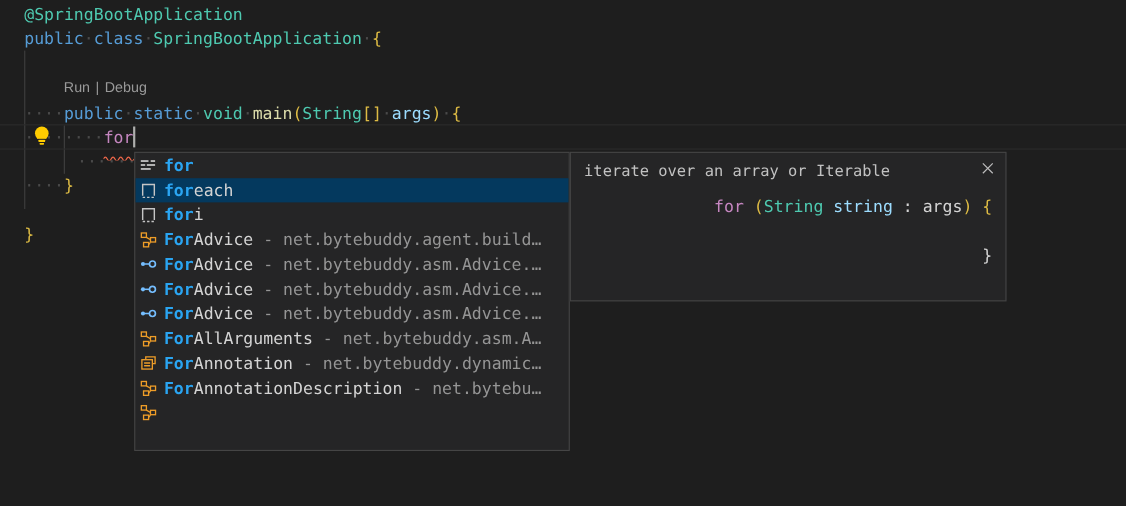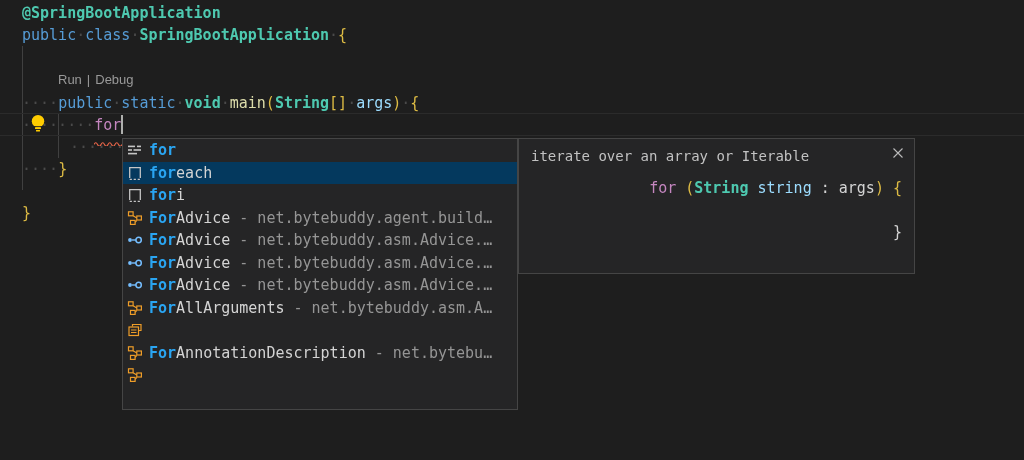--- a/index.html
+++ b/index.html
@@ -17,21 +17,21 @@
     position:relative;width:1024px;height:460px;overflow:hidden;
     background:var(--editor-bg);
     font-family:"DejaVu Sans Mono","Liberation Mono",monospace;
   }
   
   .codeline{
     position:absolute;left:22px;height:22px;line-height:22px;
     font-size:15px;white-space:pre;letter-spacing:0;
   }
   .tk-kw{color:var(--keyword);}
-  .tk-type{color:var(--type);font-weight:bold;}
+  .tk-type{color:var(--type);}
   .tk-method{color:var(--method);}
   .tk-var{color:var(--variable);}
   .tk-plain{color:var(--text);}
   .tk-ctrl{color:var(--control);}
   .tk-bracket{color:var(--bracket);}
   .tk-ws{color:var(--whitespace-dot);}
   #codelens{
     position:absolute;left:58px;top:71px;height:18px;line-height:18px;
     font-family:"Liberation Sans","DejaVu Sans",sans-serif;
     font-size:13px;color:var(--codelens);
@@ -217,20 +217,21 @@
       <div class="sg-row">
         <span class="sg-icon" style="color: var(--icon-orange);">
           <svg viewBox="0 0 16 16">
             <g fill="none" stroke="currentColor" stroke-width="1.2">
               <path d="M5.5 4.5 V2.5 H14 V8.5 H12"></path>
               <rect x="2" y="5" width="9.5" height="8.5"></rect>
               <path d="M4 8 H9.5 M4 10.5 H9.5"></path>
             </g>
           </svg>
         </span>
+        <span class="sg-label"><span class="sg-match">For</span><span class="sg-rest">Annotation</span><span class="sg-desc"> - net.bytebuddy.dynamic…</span></span>
       </div>
       <div class="sg-row">
         <span class="sg-icon" style="color: var(--icon-orange);">
           <svg viewBox="0 0 16 16">
             <g fill="none" stroke="currentColor" stroke-width="1.2">
               <rect x="1.5" y="1.8" width="4.6" height="4"></rect>
               <rect x="9.8" y="6" width="4.6" height="4"></rect>
               <rect x="3.5" y="10.4" width="4.6" height="4"></rect>
               <path d="M6.1 5.8 L9.8 8 M9.8 10.4 L8.1 12.4"></path>
             </g>

